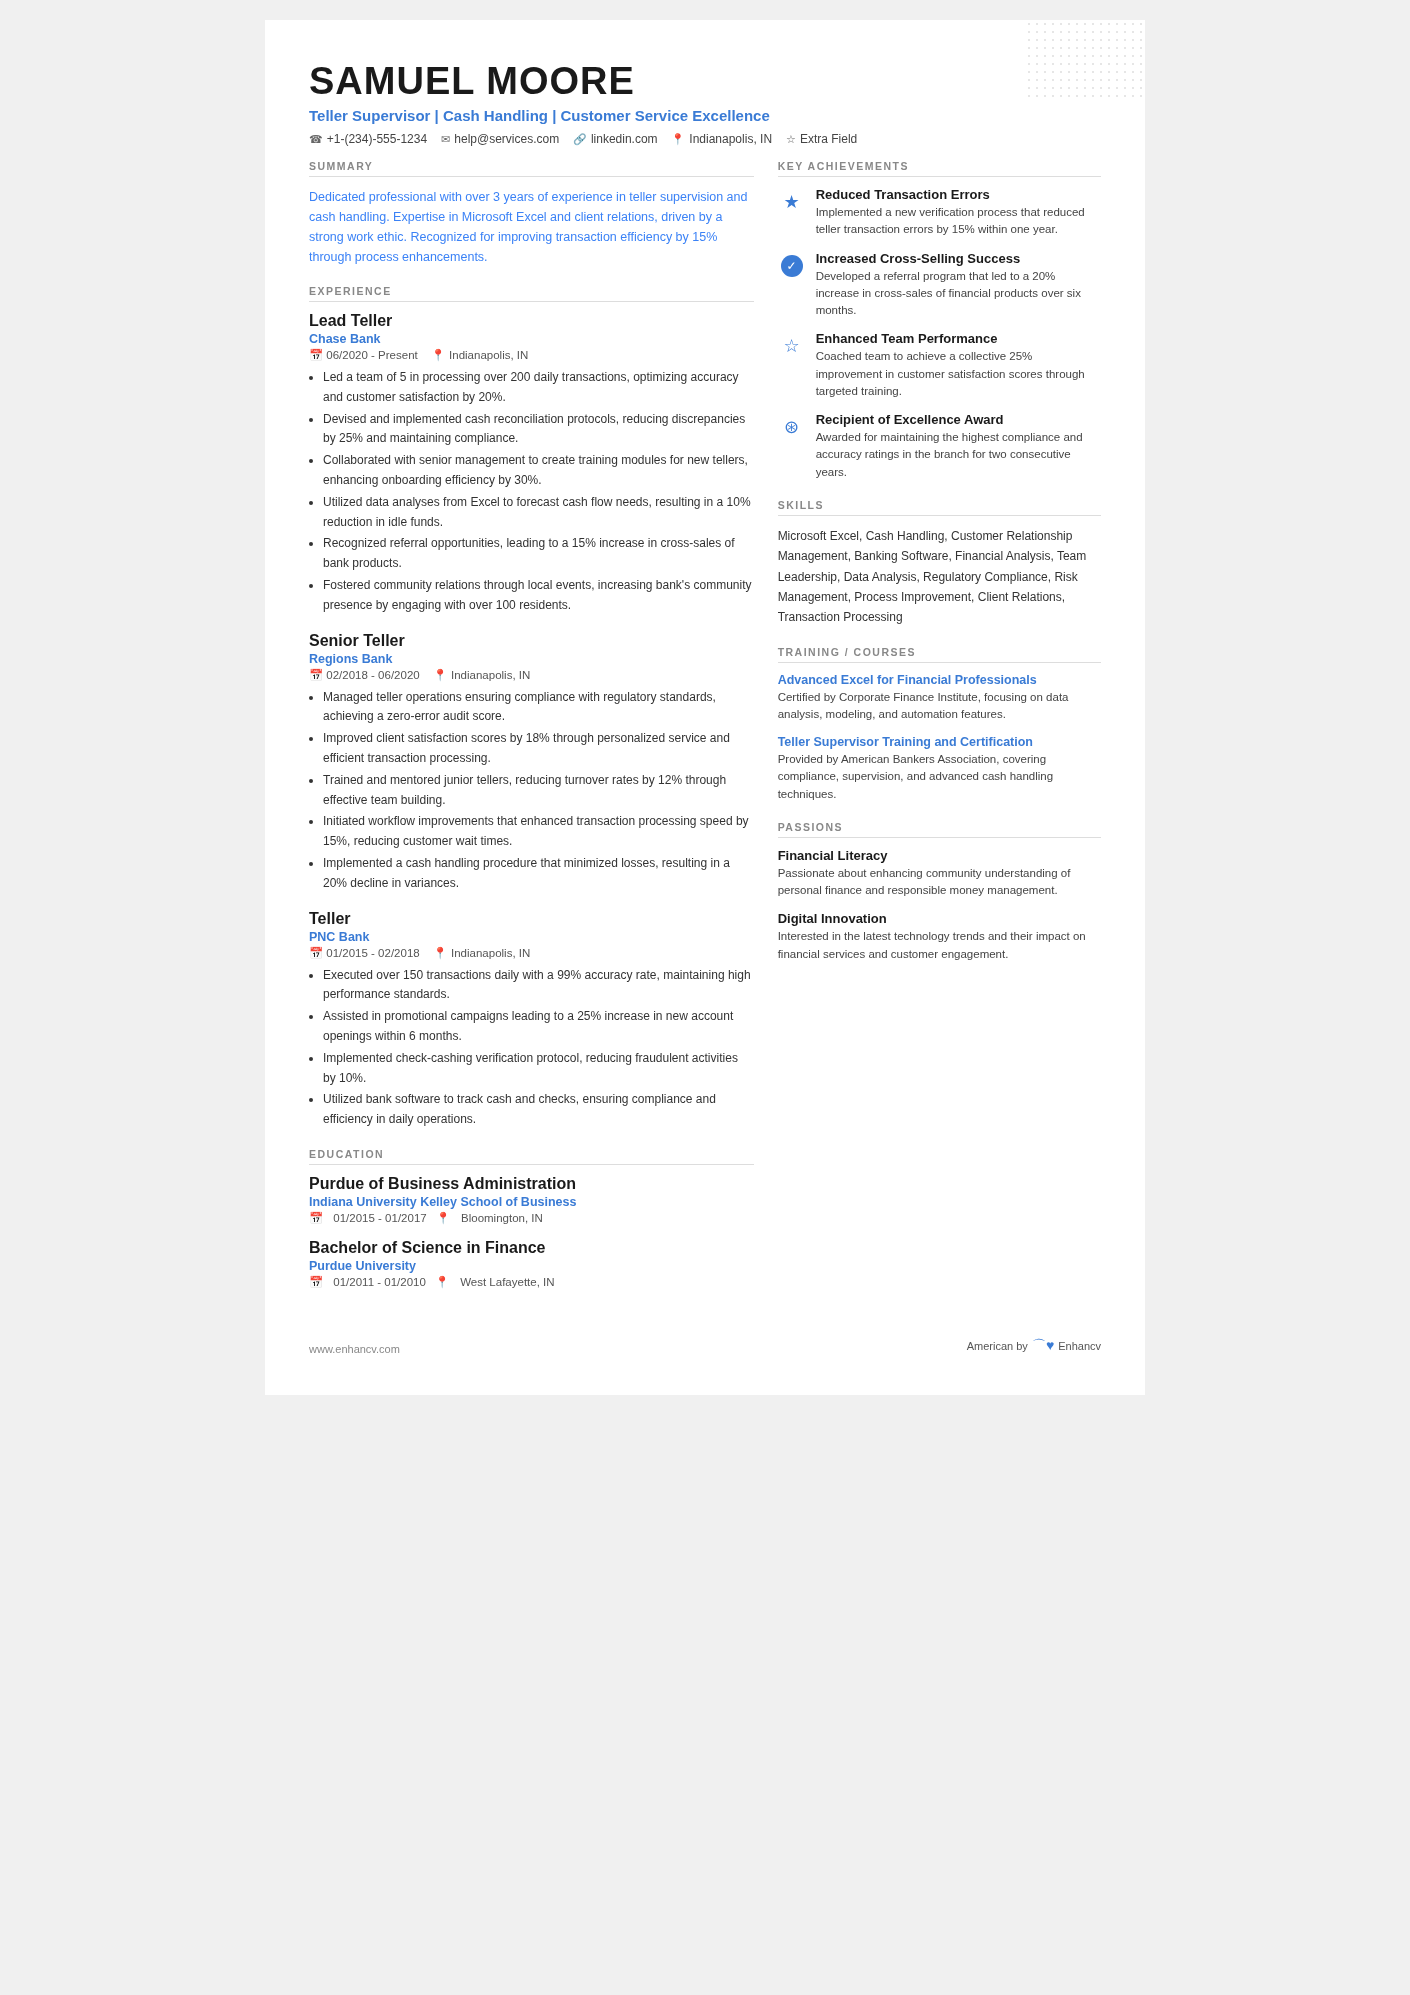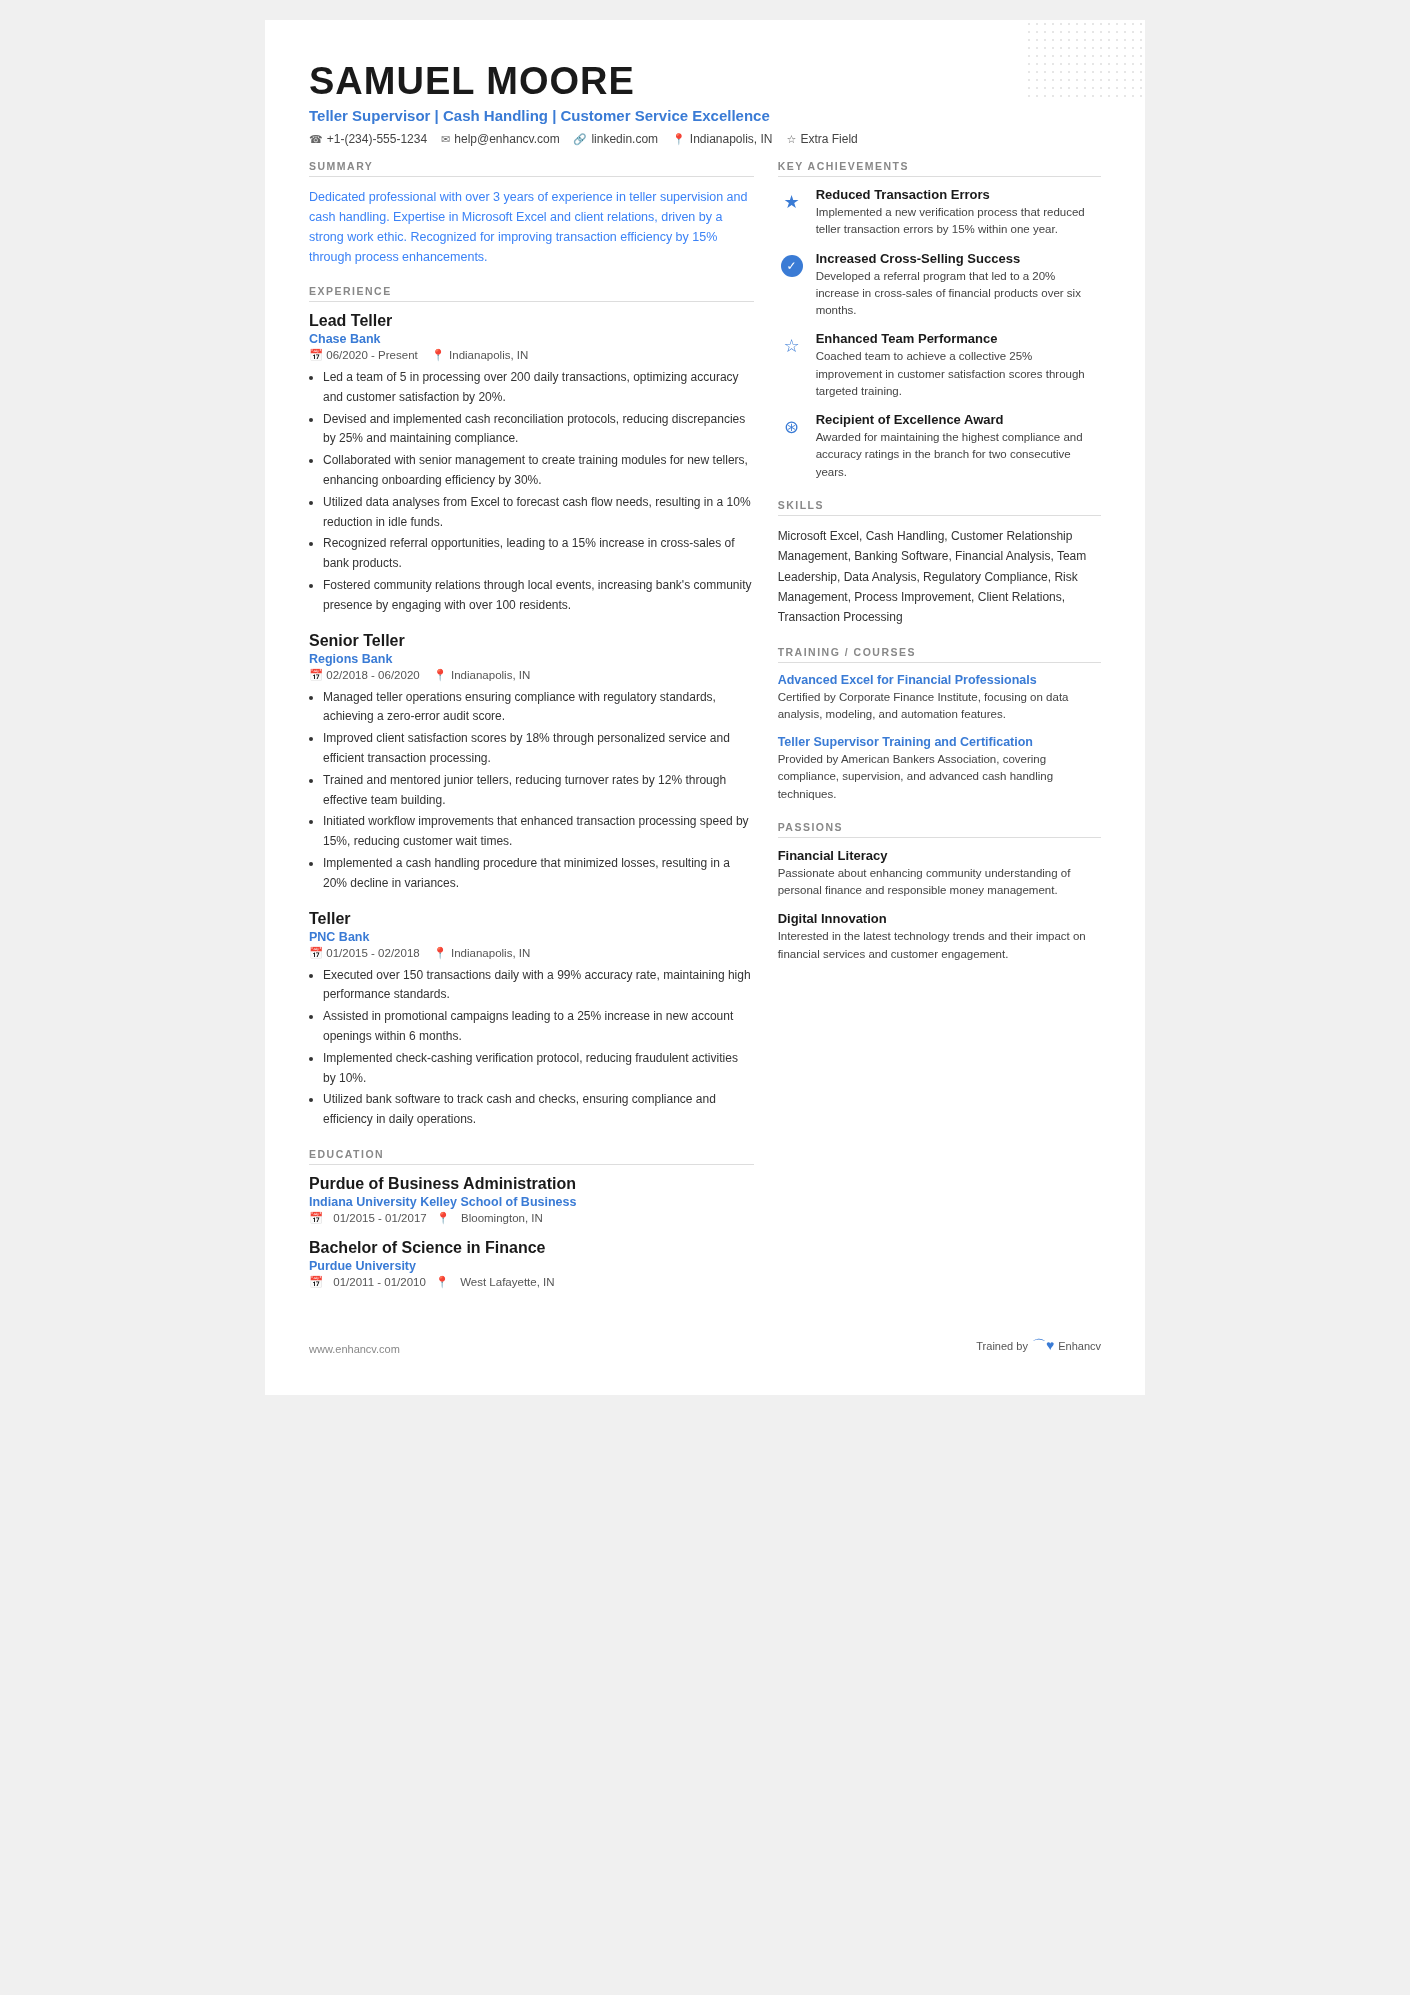--- a/index.html
+++ b/index.html
@@ -255,21 +255,21 @@
     <div class="name">SAMUEL MOORE</div>
     <div class="tagline">Teller Supervisor | Cash Handling | Customer Service Excellence</div>
     <div class="contact-row">
 
     <div class="contact-item">
           <span class="contact-icon">☎</span>
           <span>+1-(234)-555-1234</span>
         </div>
         <div class="contact-item">
           <span class="contact-icon">✉</span>
-          <span>help@enhancv.com</span>
+          <span>help@services.com</span>
         </div>
         <div class="contact-item">
           <span class="contact-icon">🔗</span>
           <span>linkedin.com</span>
         </div>
         <div class="contact-item">
           <span class="contact-icon">📍</span>
           <span>Indianapolis, IN</span>
         </div>
         <div class="contact-item">
@@ -443,18 +443,18 @@
   </div>
           </div>
       </div>
 
     </div>
   </div>
 
   <div class="footer">
     <span>www.enhancv.com</span>
     <div class="footer-brand">
-      <span>Trained by</span>
+      <span>American by</span>
       <span class="footer-brand-logo">⌒♥</span>
       <span>Enhancv</span>
     </div>
   </div>
 </div>
 
 </body></html>

